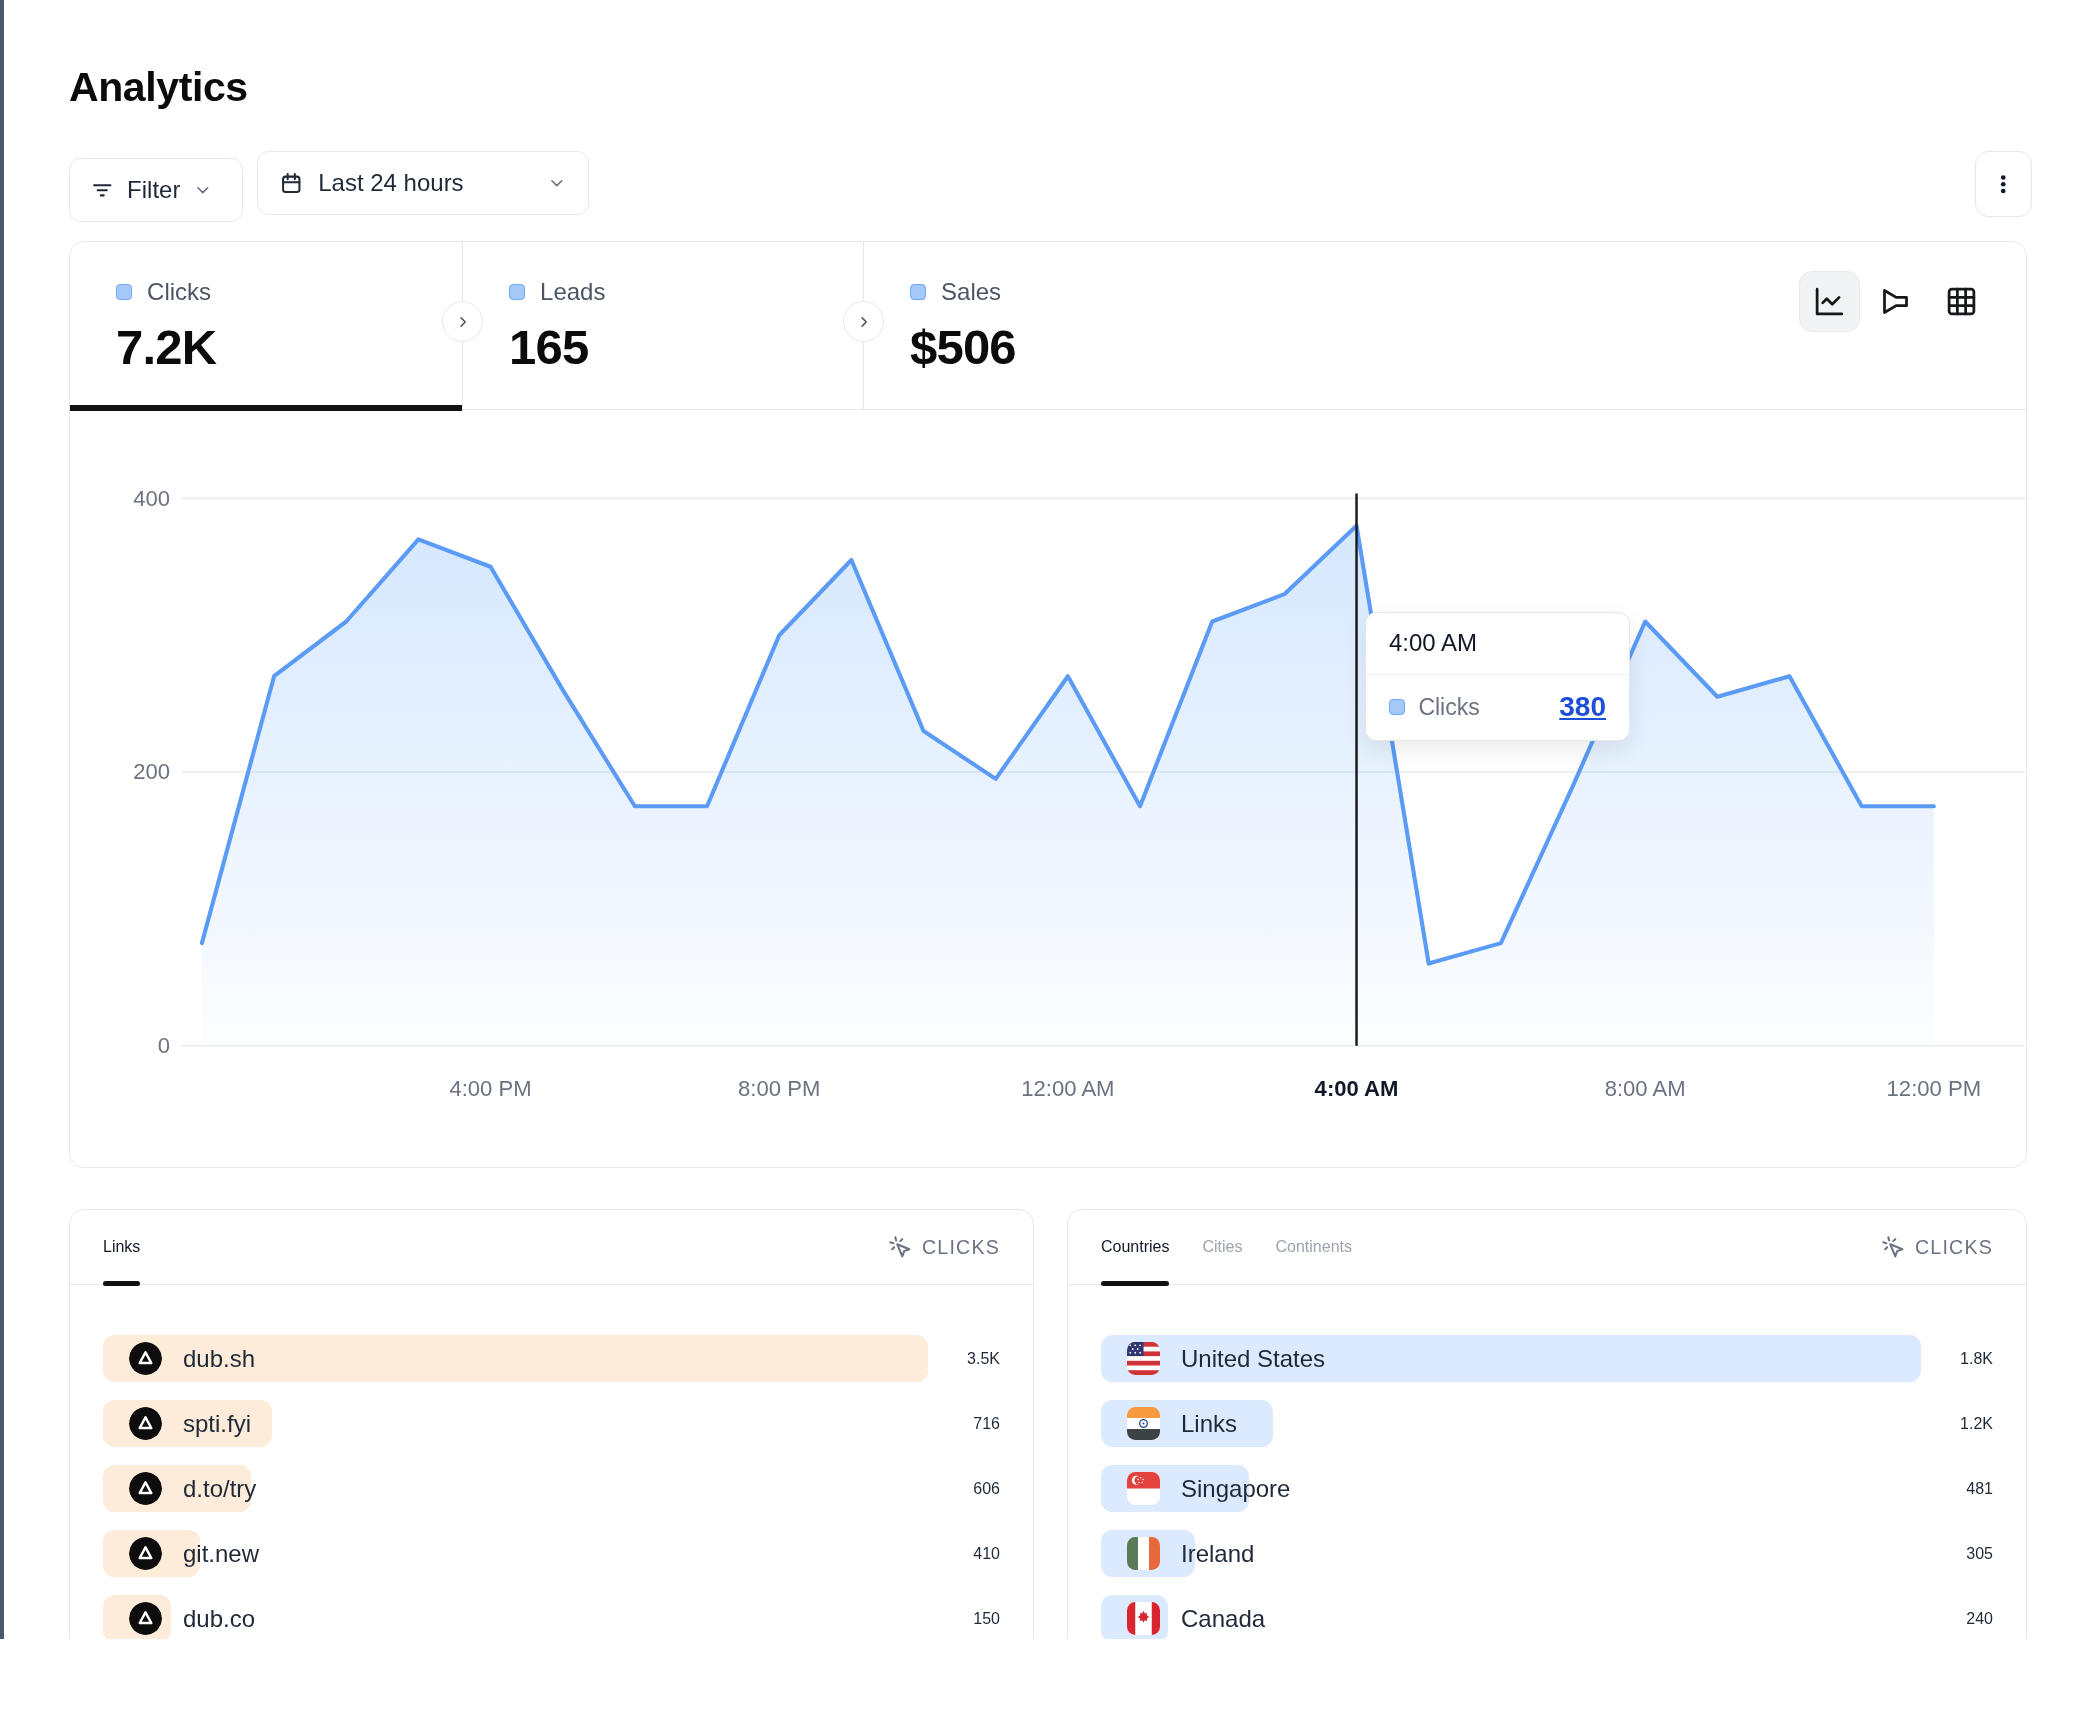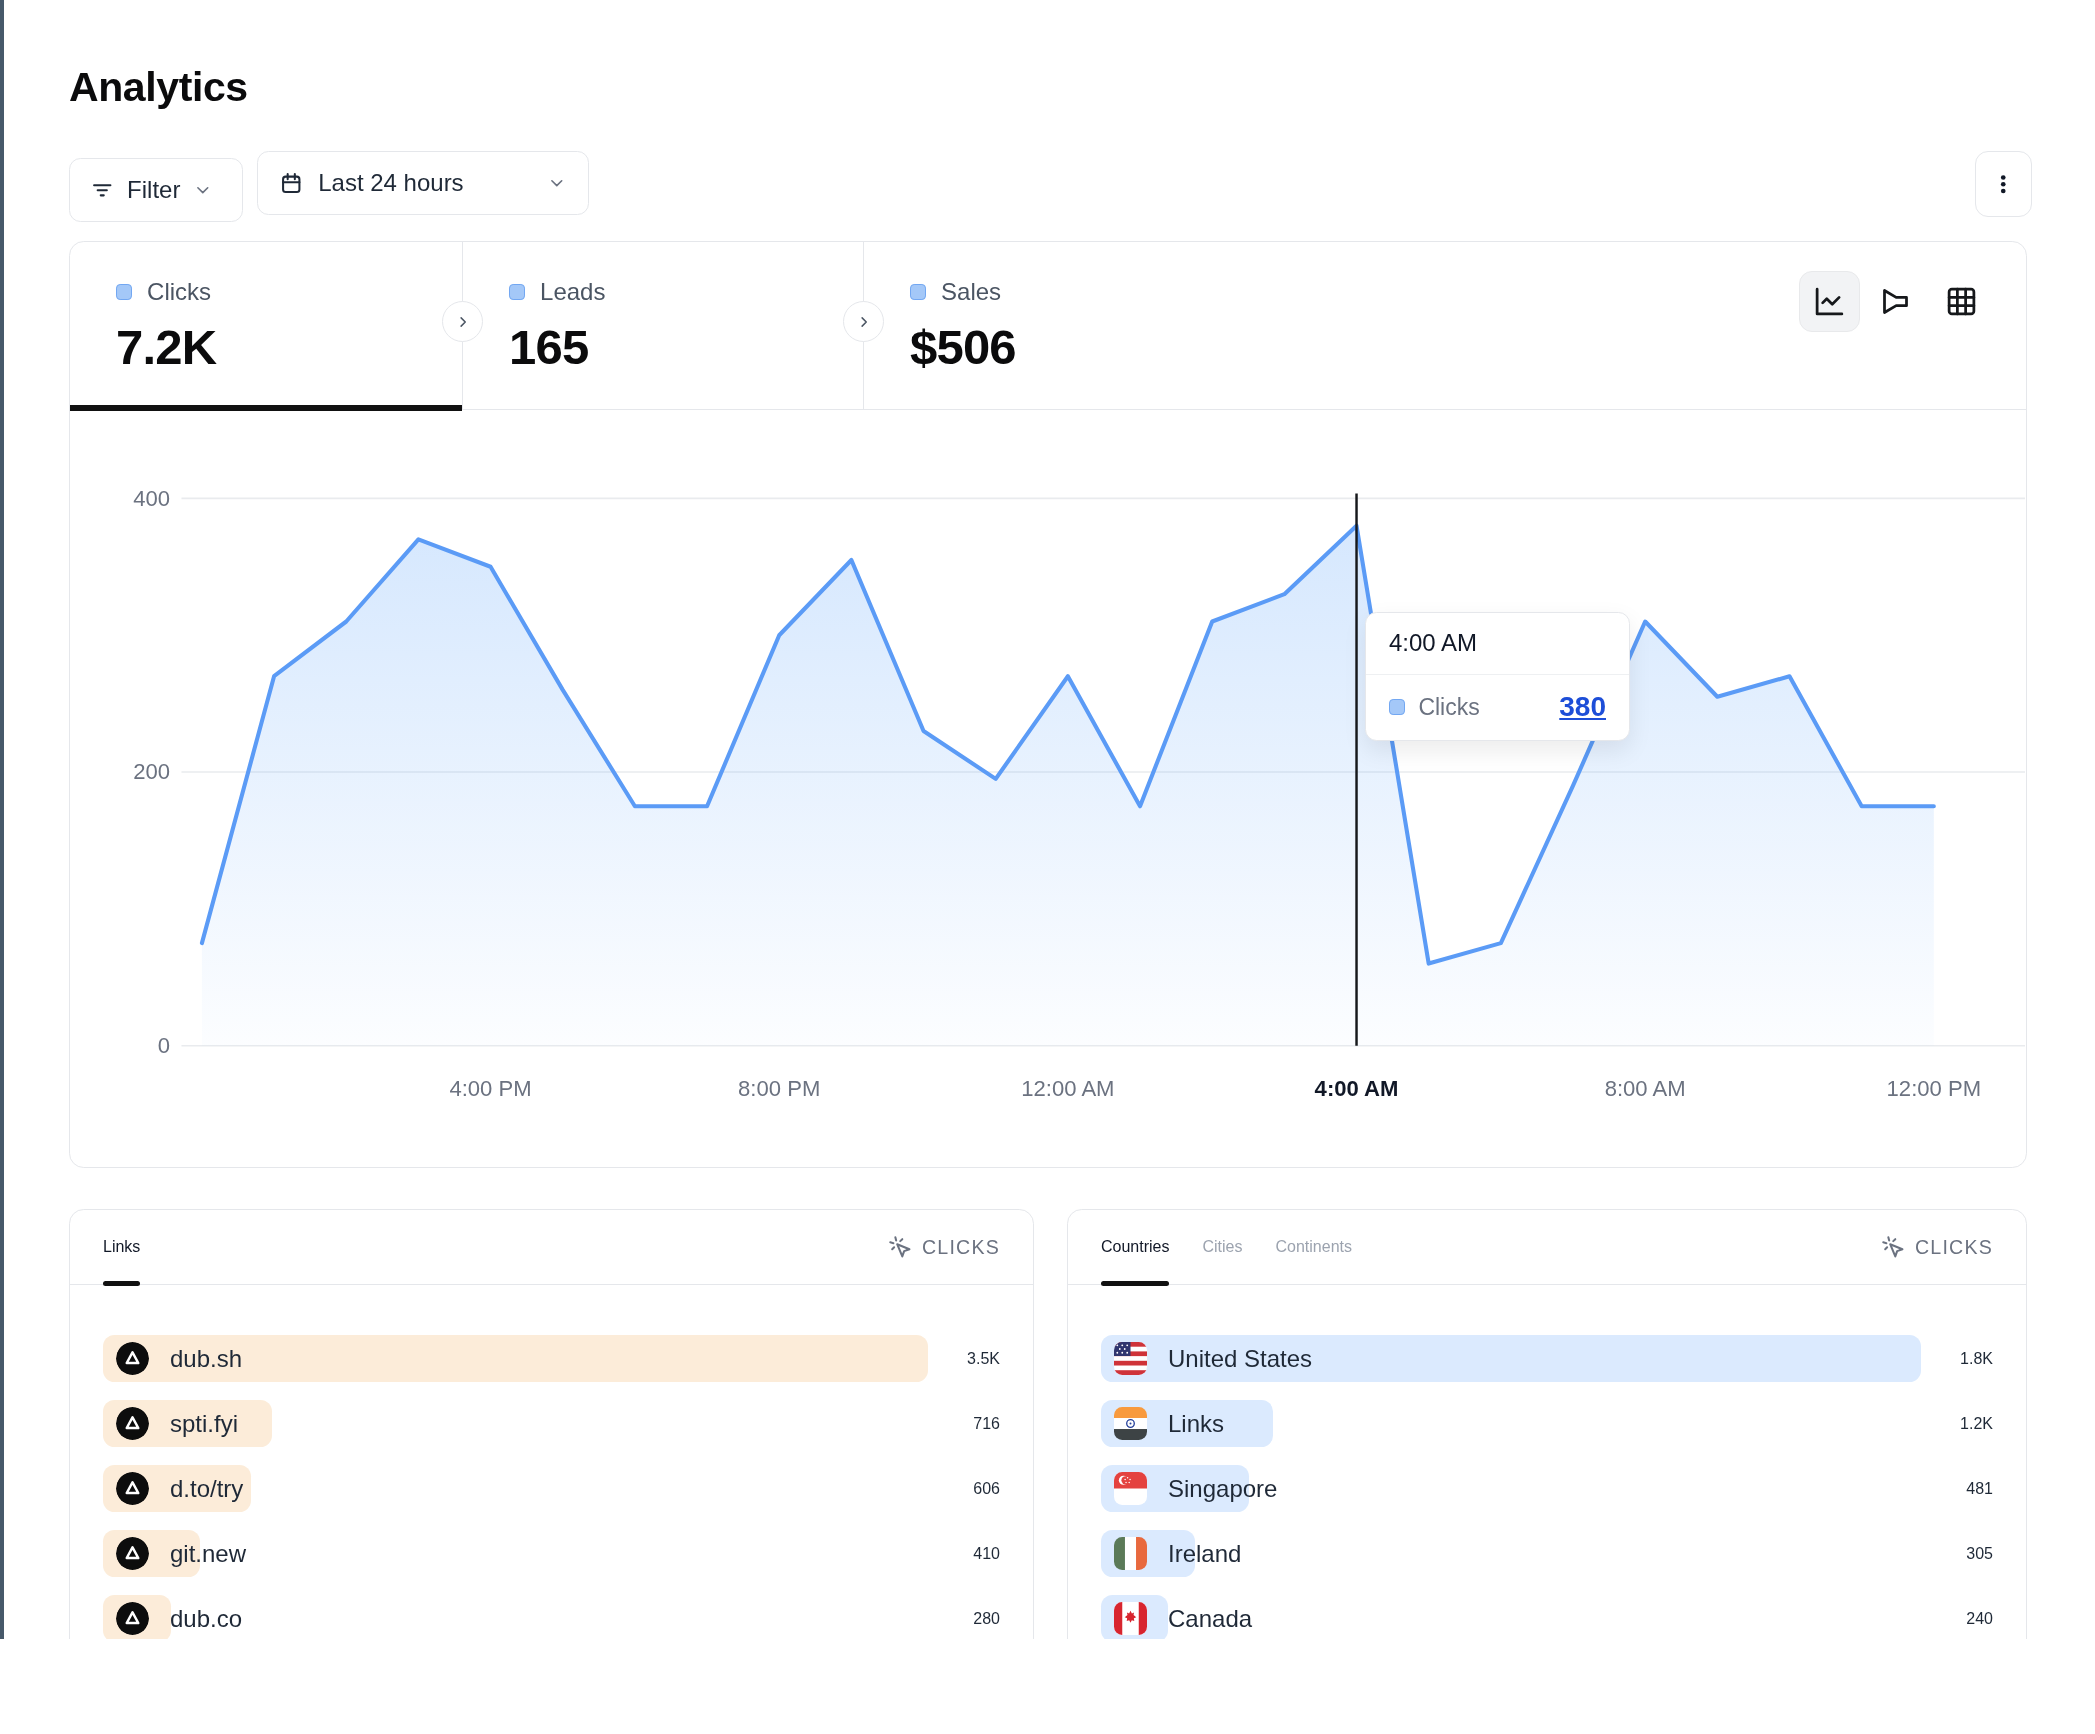--- a/index.html
+++ b/index.html
@@ -64,21 +64,21 @@
   .links-panel{left:69px;width:965px;}
   .countries-panel{left:1067px;width:960px;}
   .panel-header{height:75px;display:flex;align-items:center;padding:0 33px;border-bottom:1.6px solid #e5e7eb;box-sizing:border-box;}
   .tabs{display:flex;gap:33px;height:100%;}
   .tab{display:flex;align-items:center;font-size:16px;color:#9ca3af;position:relative;cursor:pointer;white-space:nowrap;}
   .tab.active{color:#111827;font-weight:500;}
   .tab.active::after{content:"";position:absolute;left:0;right:0;bottom:-1.6px;height:4.9px;background:#111;border-radius:2.5px;}
   .metric-col{margin-left:auto;display:flex;align-items:center;gap:9.8px;color:#6b7280;}
   .metric-col .lab{font-size:19.6px;letter-spacing:1.2px;font-weight:500;}
   .rows{padding:41px 33px 0;}
-  .panel-row{position:relative;height:65px;display:flex;align-items:center;cursor:pointer;}
+  .panel-row{position:relative;height:65px;display:flex;align-items:center;cursor:pointer;padding-left:13px;}
   .row-bar{position:absolute;left:0;top:9px;height:47px;border-radius:11.5px;}
   .row-content{position:relative;display:flex;align-items:center;gap:21px;padding-left:13px;z-index:1;min-width:0;}
   .row-icon{width:33px;height:33px;border-radius:8.2px;overflow:hidden;flex:none;}
   .row-icon svg{display:block;width:100%;height:100%;}
   .row-label{font-size:24px;color:#1f2937;white-space:nowrap;}
   .row-value{margin-left:auto;font-size:16px;color:#1f2937;z-index:1;}
 </style>
 </head>
 <body>
 
@@ -302,21 +302,21 @@
           <div class="row-bar" style="width: calc(8.3% - 6px); background: rgb(252, 236, 217);"></div>
           <div class="row-content">
             <span class="row-icon" style="border-radius: 50%;">
               <svg viewBox="0 0 40 40">
                 <circle cx="20" cy="20" r="20" fill="#0d0d0d"></circle>
                 <path d="M20 12.5L27 25.5H13Z" fill="none" stroke="#fff" stroke-width="3" stroke-linejoin="round"></path>
               </svg>
             </span>
             <span class="row-label">dub.co</span>
           </div>
-          <span class="row-value">280</span>
+          <span class="row-value">150</span>
         </div>
       </div>
   </div>
 
   <div class="panel countries-panel">
     <div class="panel-header">
       <div class="tabs">
         <span class="tab active">Countries</span>
         <span class="tab">Cities</span>
         <span class="tab">Continents</span>

